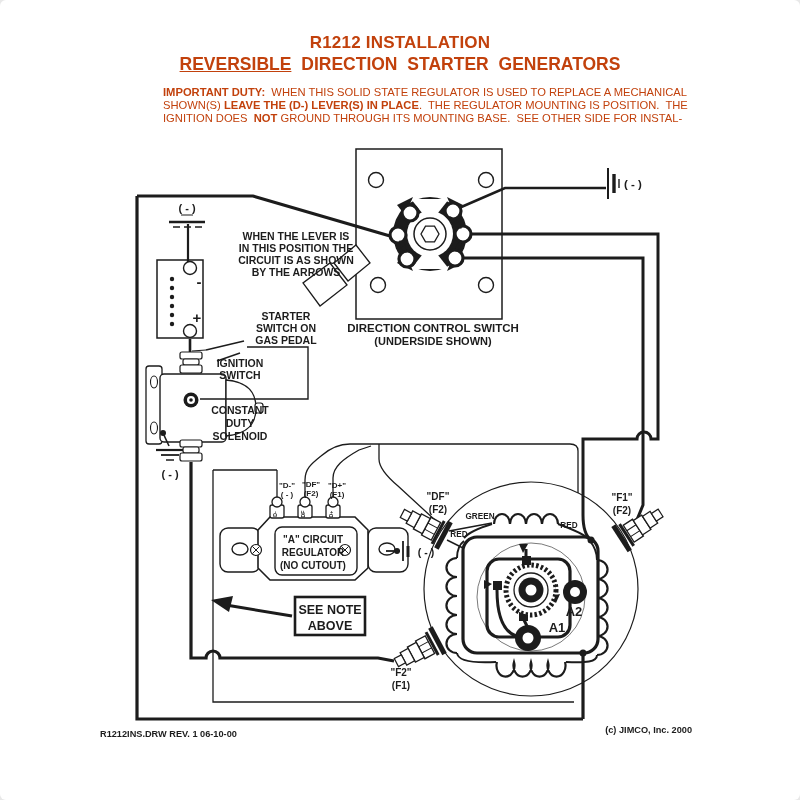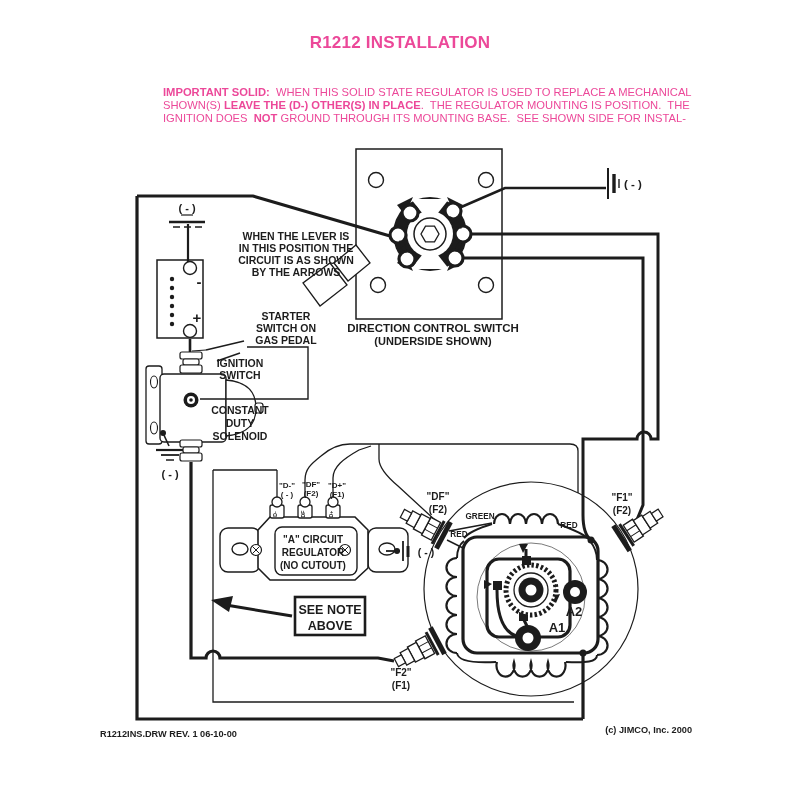--- a/index.html
+++ b/index.html
@@ -1,41 +1,42 @@
 <!DOCTYPE html>
 <html><head>
 <meta charset="utf-8">
 <style>
   html,body{margin:0;padding:0;background:#e8e8e8;}
   .page{position:relative;width:800px;height:800px;background:#ffffff;overflow:hidden;
-        font-family:"Liberation Sans",sans-serif;color:#ec4899;}
+        font-family:"Liberation Sans",sans-serif;color:#c2410c;border-radius:6px;}
   .title{position:absolute;left:0;right:0;top:33px;text-align:center;
          font-size:17px;font-weight:bold;letter-spacing:.2px;}
   .subtitle{position:absolute;left:0;right:0;top:54px;text-align:center;
             font-size:17.5px;font-weight:bold;word-spacing:5px;}
   .subtitle span,.note-line span{white-space:pre;}
   .note{position:absolute;left:163px;top:86px;width:505px;
         font-size:11.2px;line-height:12.9px;}
   .note-line{white-space:pre;}
   .seg-b{font-weight:bold;}
   .seg-u{text-decoration:underline;}
   svg{position:absolute;left:0;top:0;}
   svg text{font-family:"Liberation Sans",sans-serif;font-weight:bold;fill:#1c1c1c;stroke:none;}
 </style>
 </head>
 <body>
 
 <div class="page">
 
   <div class="title">R1212 INSTALLATION</div>
+  <div class="subtitle"><span class="seg-u">REVERSIBLE</span><span> DIRECTION STARTER GENERATORS</span></div>
 
   <div class="note">
-    <div class="note-line"><span class="seg-b">IMPORTANT SOLID:</span><span>  WHEN THIS SOLID STATE REGULATOR IS USED TO REPLACE A MECHANICAL</span></div>
-    <div class="note-line"><span>SHOWN(S) </span><span class="seg-b">LEAVE THE (D-) OTHER(S) IN PLACE</span><span>.  THE REGULATOR MOUNTING IS POSITION.  THE</span></div>
-    <div class="note-line"><span>IGNITION DOES  </span><span class="seg-b">NOT</span><span> GROUND THROUGH ITS MOUNTING BASE.  SEE SHOWN SIDE FOR INSTAL-</span></div>
+    <div class="note-line"><span class="seg-b">IMPORTANT DUTY:</span><span>  WHEN THIS SOLID STATE REGULATOR IS USED TO REPLACE A MECHANICAL</span></div>
+    <div class="note-line"><span>SHOWN(S) </span><span class="seg-b">LEAVE THE (D-) LEVER(S) IN PLACE</span><span>.  THE REGULATOR MOUNTING IS POSITION.  THE</span></div>
+    <div class="note-line"><span>IGNITION DOES  </span><span class="seg-b">NOT</span><span> GROUND THROUGH ITS MOUNTING BASE.  SEE OTHER SIDE FOR INSTAL-</span></div>
   </div>
 
   <svg width="800" height="800" viewBox="0 0 800 800">
     <defs>
       <marker id="ah" markerWidth="9" markerHeight="8" refX="6.5" refY="3" orient="auto-start-reverse" markerUnits="userSpaceOnUse">
         <path d="M0,0 L7.5,3 L0,6 Z" fill="#1c1c1c"></path>
       </marker>
     </defs>
 
     <g stroke="#1c1c1c" fill="none">

